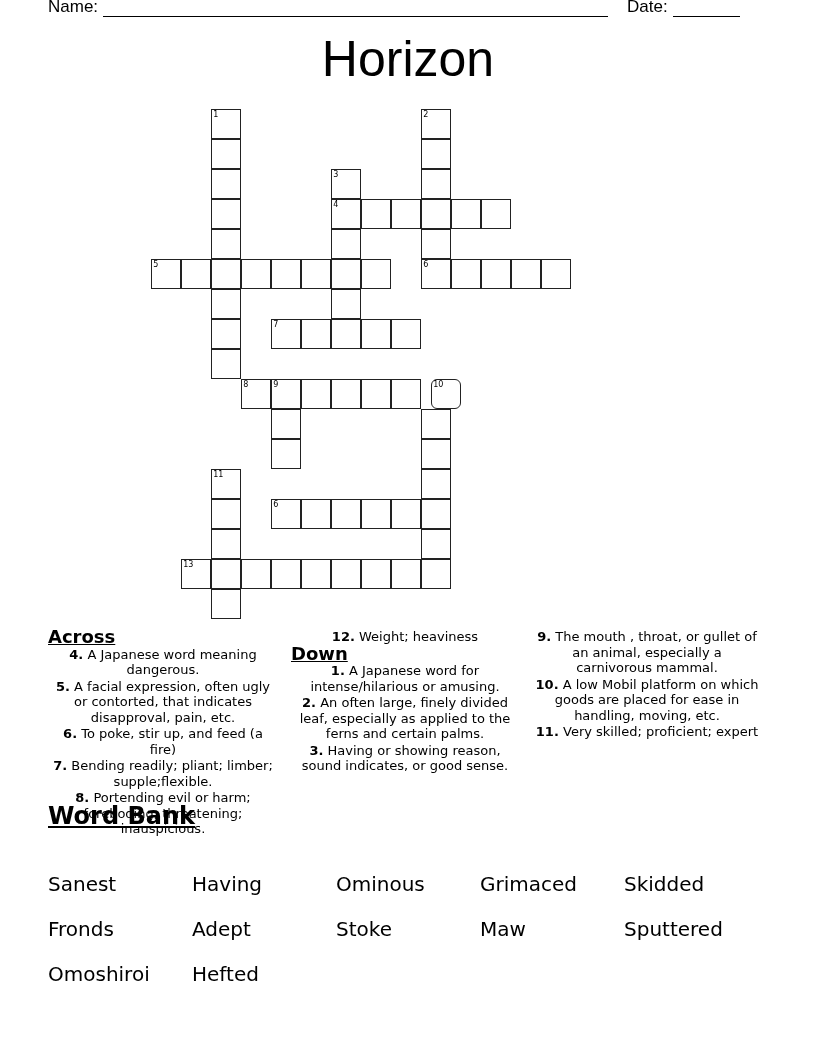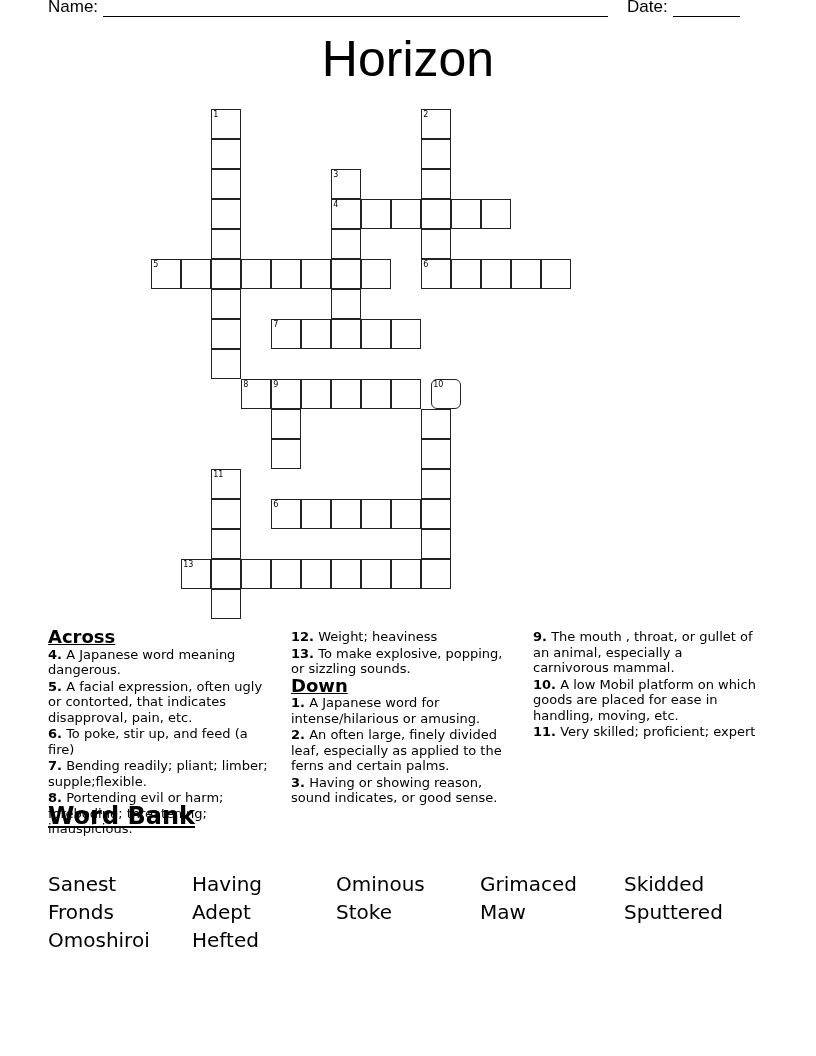--- a/index.html
+++ b/index.html
@@ -8,27 +8,27 @@
   #name-label { left:48px; }
   #name-line { position:absolute; left:103px; top:16px; width:505px; border-bottom:1px solid #000; }
   #date-label { left:627px; }
   #date-line { position:absolute; left:673px; top:16px; width:67px; border-bottom:1px solid #000; }
   #title { position:absolute; left:0; width:816px; top:30px; text-align:center; font-family:"Liberation Sans", sans-serif; font-size:50px; }
   #grid { position:absolute; left:0; top:0; width:816px; height:640px; }
   .cell { position:absolute; width:30px; height:30px; box-sizing:border-box; border:1.5px solid #222; background:#fff; margin-left:-0.75px; margin-top:-0.75px; }
   .cell .num { position:absolute; left:1px; top:0px; font-size:8px; font-family:"DejaVu Sans", sans-serif; line-height:9px; }
   .clues { position:absolute; top:629px; font-size:13px; line-height:15.5px; }
   .clues .head { text-decoration:underline; font-weight:bold; font-size:18px; margin-bottom:2px; }
-  .clues .clue { margin-bottom:1px; }
+  .clues .clue { margin-bottom:1px;text-align:center; }
   .clues .clue b { font-weight:bold; }
   #col1 { left:48px; width:230px; }
   #col2 { left:291px; width:228px; }
   #col3 { left:533px; width:228px; }
   #wb-title { position:absolute; left:48px; top:802px; font-weight:bold; font-size:24px; text-decoration:underline; }
-  #wordbank { position:absolute; left:48px; top:872px; width:720px; display:grid; grid-template-columns:144px 144px 144px 144px 144px; row-gap:3px; font-size:20px; line-height:25px; }
+  #wordbank { position:absolute; left:48px; top:872px; width:720px; display:grid; grid-template-columns:144px 144px 144px 144px 144px; row-gap:20px; font-size:20px; line-height:25px; }
 </style>
 </head>
 <body>
 
 <div class="hdr" id="name-label">Name:</div>
 <div id="name-line"></div>
 <div class="hdr" id="date-label">Date:</div>
 <div id="date-line"></div>
 
 <div id="title">Horizon</div>
@@ -137,21 +137,20 @@
   <div class="head">Across</div>
   <div class="clue"><b>4.</b> <span>A Japanese word meaning dangerous.</span></div>
   <div class="clue"><b>5.</b> <span>A facial expression, often ugly or contorted, that indicates disapproval, pain, etc.</span></div>
   <div class="clue"><b>6.</b> <span>To poke, stir up, and feed (a fire)</span></div>
   <div class="clue"><b>7.</b> <span>Bending readily; pliant; limber; supple;flexible.</span></div>
   <div class="clue"><b>8.</b> <span>Portending evil or harm; foreboding; threatening; inauspicious.</span></div>
 </div>
 
 <div class="clues" id="col2">
   <div class="clue"><b>12.</b> <span>Weight; heaviness</span></div>
-  <div class="clue"><b>13.</b> <span>To make explosive, popping, or sizzling sounds.</span></div>
   <div class="head">Down</div>
   <div class="clue"><b>1.</b> <span>A Japanese word for intense/hilarious or amusing.</span></div>
   <div class="clue"><b>2.</b> <span>An often large, finely divided leaf, especially as applied to the ferns and certain palms.</span></div>
   <div class="clue"><b>3.</b> <span>Having or showing reason, sound indicates, or good sense.</span></div>
 </div>
 
 <div class="clues" id="col3">
   <div class="clue"><b>9.</b> <span>The mouth , throat, or gullet of an animal, especially a carnivorous mammal.</span></div>
   <div class="clue"><b>10.</b> <span>A low Mobil platform on which goods are placed for ease in handling, moving, etc.</span></div>
   <div class="clue"><b>11.</b> <span>Very skilled; proficient; expert</span></div>

